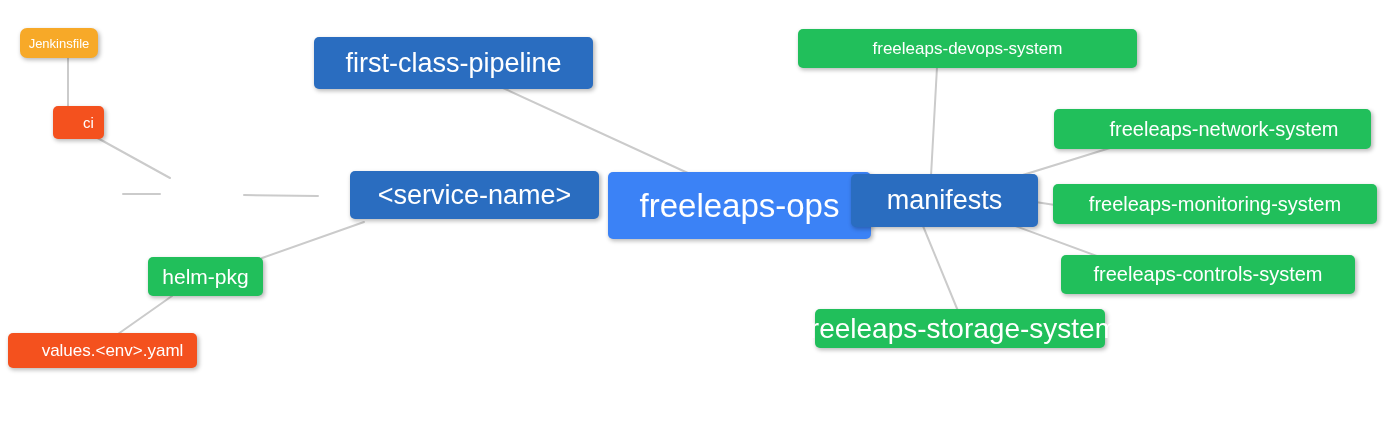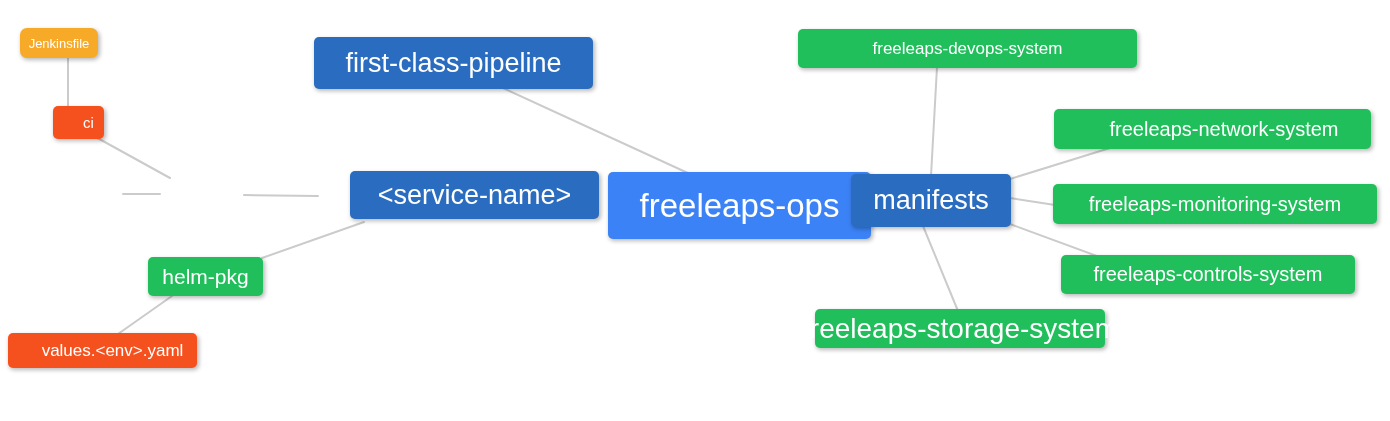--- a/index.html
+++ b/index.html
@@ -47,21 +47,21 @@
 
   .n-jenkinsfile { left: 20px;   top: 28px;  width: 78px;  height: 30px; font-size: 13px; border-radius: 7px; }
   .n-ci          { left: 53px;   top: 106px; width: 31px;  height: 33px; font-size: 15px; }
   .n-argo        { left: 30px;   top: 176px; width: 93px;  height: 35px; font-size: 17px; }
   .n-env         { left: 158px;  top: 174px; width: 86px;  height: 42px; font-size: 21px; }
   .n-helm        { left: 148px;  top: 257px; width: 115px; height: 39px; font-size: 21px; }
   .n-values      { left: 8px;    top: 333px; width: 169px; height: 35px; font-size: 17px; }
   .n-fcp         { left: 314px;  top: 37px;  width: 279px; height: 52px; font-size: 27px; }
   .n-service     { left: 316px;  top: 171px; width: 249px; height: 48px; font-size: 27px; margin-left: 34px; }
   .n-ops         { left: 584px;  top: 172px; width: 263px; height: 67px; font-size: 33px; }
-  .n-manifests   { left: 851px;  top: 174px; width: 160px; height: 53px; font-size: 27px; }
+  .n-manifests   { left: 851px;  top: 174px; width: 187px; height: 53px; font-size: 27px; }
   .n-devops      { left: 798px;  top: 29px;  width: 339px; height: 39px; font-size: 17px; }
   .n-network     { left: 1054px; top: 109px; width: 294px; height: 40px; font-size: 20px; padding-left: 23px; }
   .n-monitoring  { left: 1053px; top: 184px; width: 324px; height: 40px; font-size: 20px; }
   .n-controls    { left: 1061px; top: 255px; width: 294px; height: 39px; font-size: 20px; }
   .n-storage     { left: 815px;  top: 309px; width: 290px; height: 39px; font-size: 28px; }
 </style>
 </head>
 <body>
 
 <div class="canvas">

